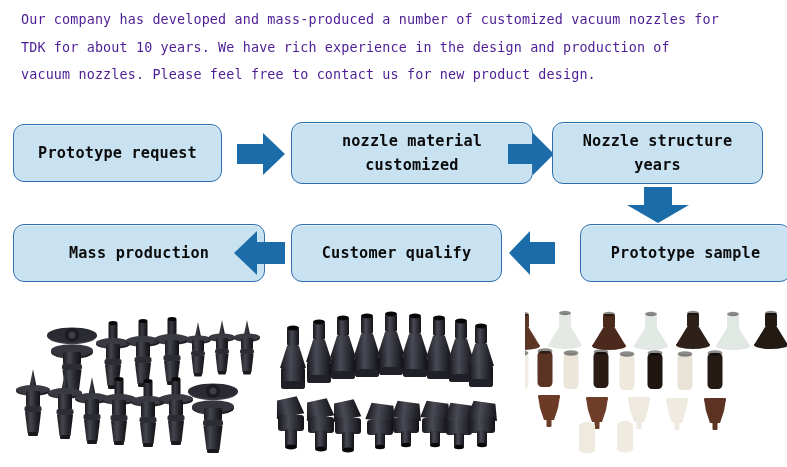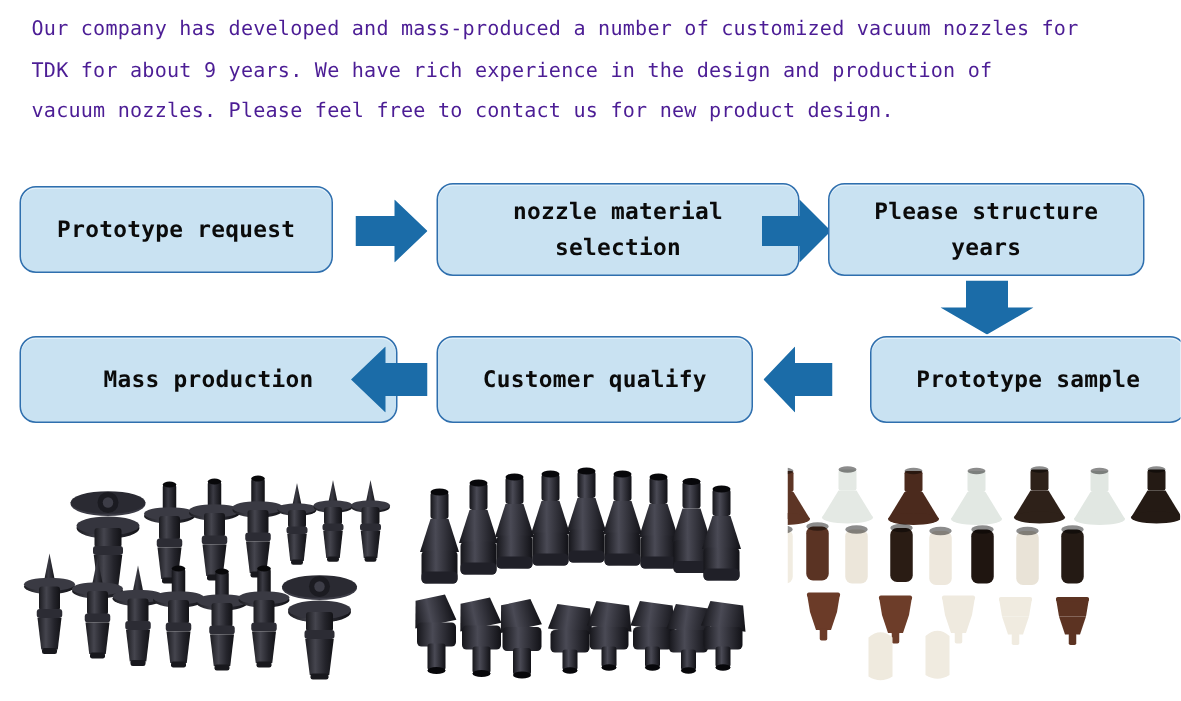--- a/index.html
+++ b/index.html
@@ -101,48 +101,48 @@
   #product-photo-1 { left: 0px;   width: 263px; }
   #product-photo-2 { left: 263px; width: 262px; }
   #product-photo-3 { left: 525px; width: 262px; }
   .product-photo svg { display: block; }
 </style>
 </head>
 <body>
 
 <div id="intro-paragraph">
   <div class="intro-line">Our company has developed and mass-produced a number of customized vacuum nozzles for</div>
-  <div class="intro-line">TDK for about 9 years. We have rich experience in the design and production of</div>
+  <div class="intro-line">TDK for about 10 years. We have rich experience in the design and production of</div>
   <div class="intro-line">vacuum nozzles. Please feel free to contact us for new product design.</div>
 </div>
 
 <div id="flowchart">
 
   <div class="flow-box" id="box-customer-request">
     <span>Prototype request</span>
   </div>
 
   <svg class="arrow" id="arrow-request-to-material" viewBox="0 0 48 42">
     <polygon points="0,11 26,11 26,0 48,21 26,42 26,31 0,31" fill="#1b6ca8"></polygon>
   </svg>
 
   <div class="flow-box" id="box-nozzle-material">
     <span>
       <span>nozzle material</span><br>
-      <span>selection</span>
+      <span>customized</span>
     </span>
   </div>
 
   <svg class="arrow" id="arrow-material-to-structure" viewBox="0 0 46 42">
     <polygon points="0,11 25,11 25,0 46,21 25,42 25,31 0,31" fill="#1b6ca8"></polygon>
   </svg>
 
   <div class="flow-box" id="box-nozzle-structure">
     <span>
-      <span>Please structure</span><br>
+      <span>Nozzle structure</span><br>
       <span>years</span>
     </span>
   </div>
 
   <svg class="arrow" id="arrow-structure-to-prototype" viewBox="0 0 62 36">
     <polygon points="17,0 45,0 45,18 62,18 31,36 0,18 17,18" fill="#1b6ca8"></polygon>
   </svg>
 
   <div class="flow-box" id="box-mass-production">
     <span>Mass production</span>

